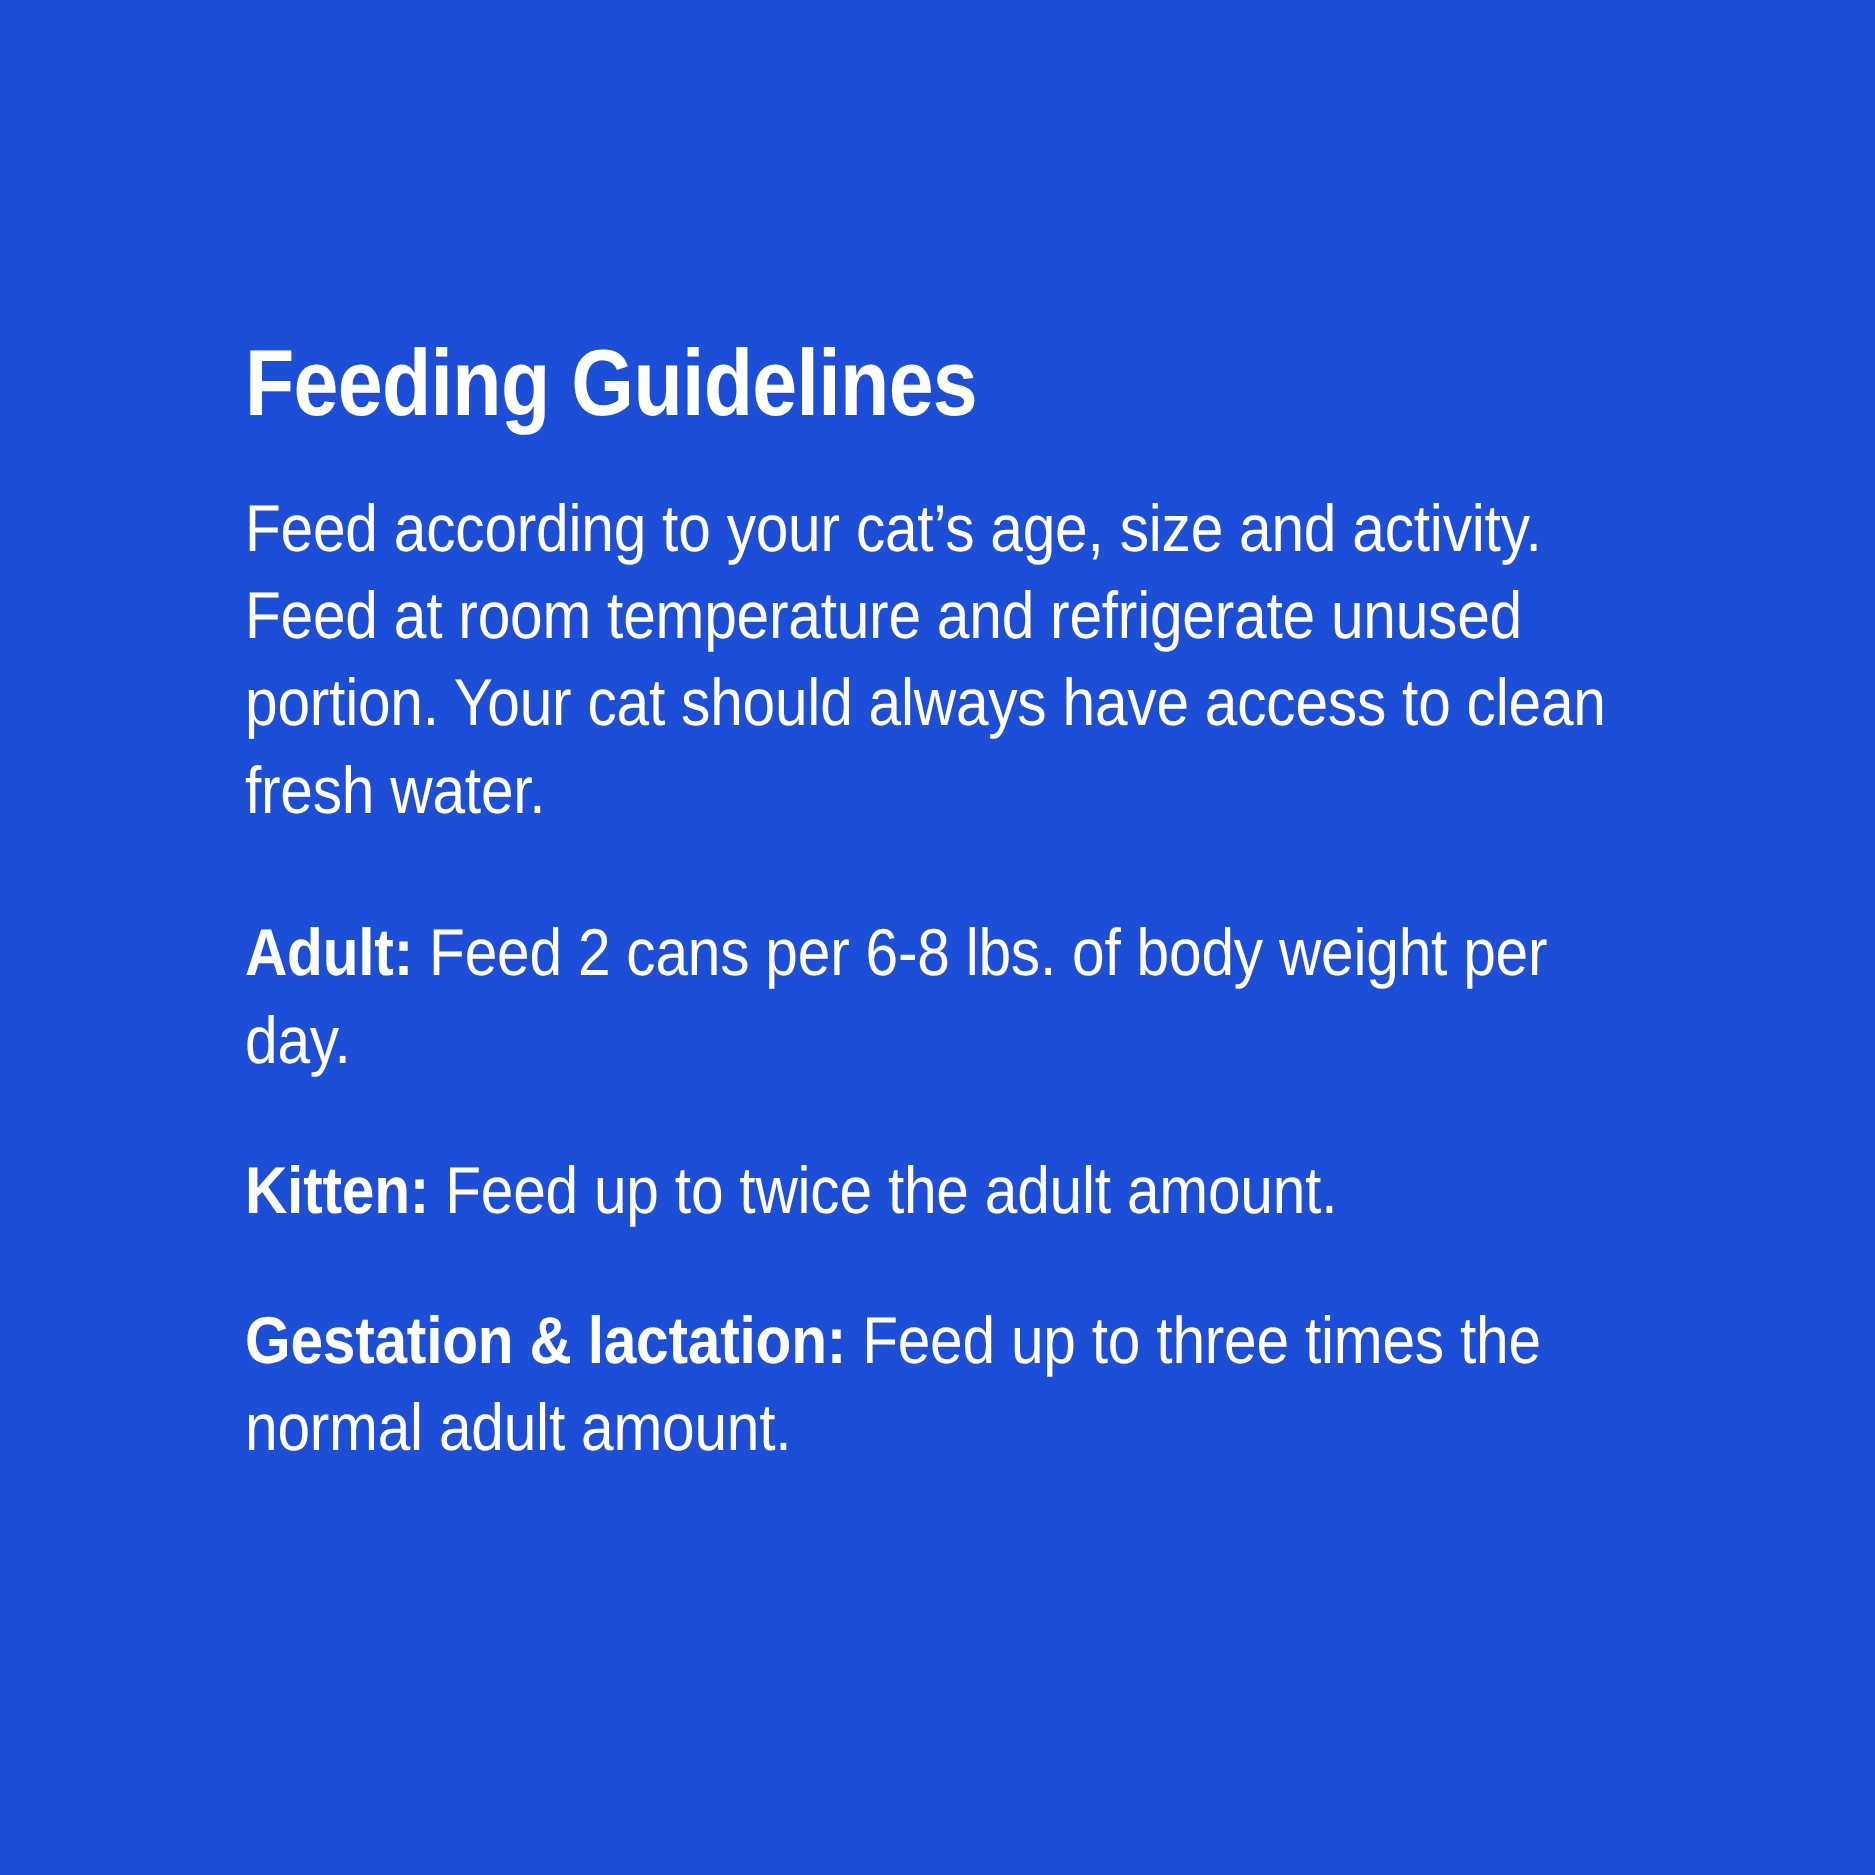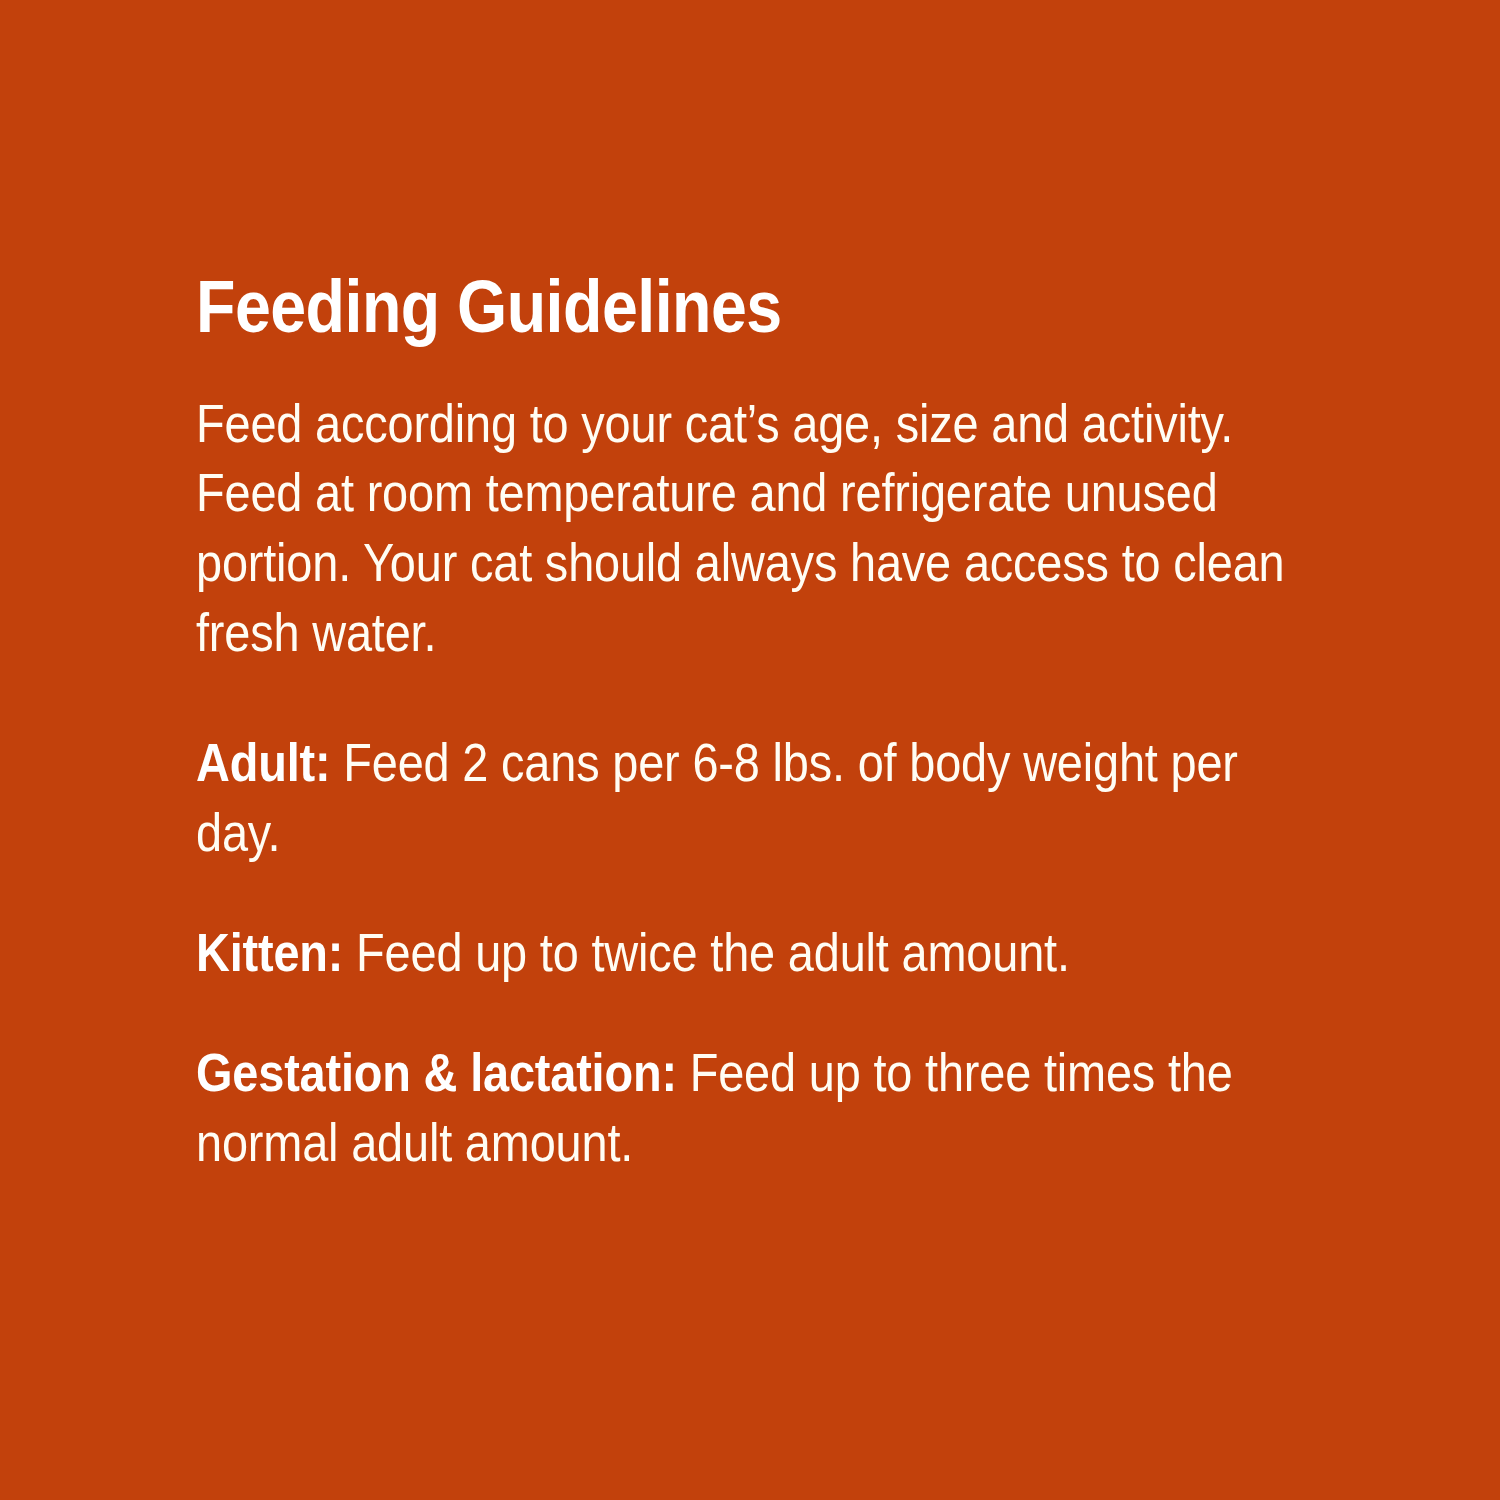--- a/index.html
+++ b/index.html
@@ -83,21 +83,21 @@
     margin-bottom: 50px;
   }
 
   .guide-gestation {
     margin-bottom: 0;
   }
 </style>
 </head>
 <body style="background: rgb(250, 171, 32);">
 
-<div class="panel" style="background: #c2410c;">
+<div class="panel" style="background: #1d4ed8;">
   <div class="content">
 
     <h1 class="page-title">Feeding Guidelines</h1>
 
     <p class="para intro">Feed according to your cat’s age, size and activity. Feed at room temperature and refrigerate unused portion. Your cat should always have access to clean fresh water.</p>
 
     <p class="para guide-adult">
       <span class="lead">Adult:</span><span class="rest"> Feed 2 cans per 6-8 lbs. of body weight per day.</span>
     </p>
 

